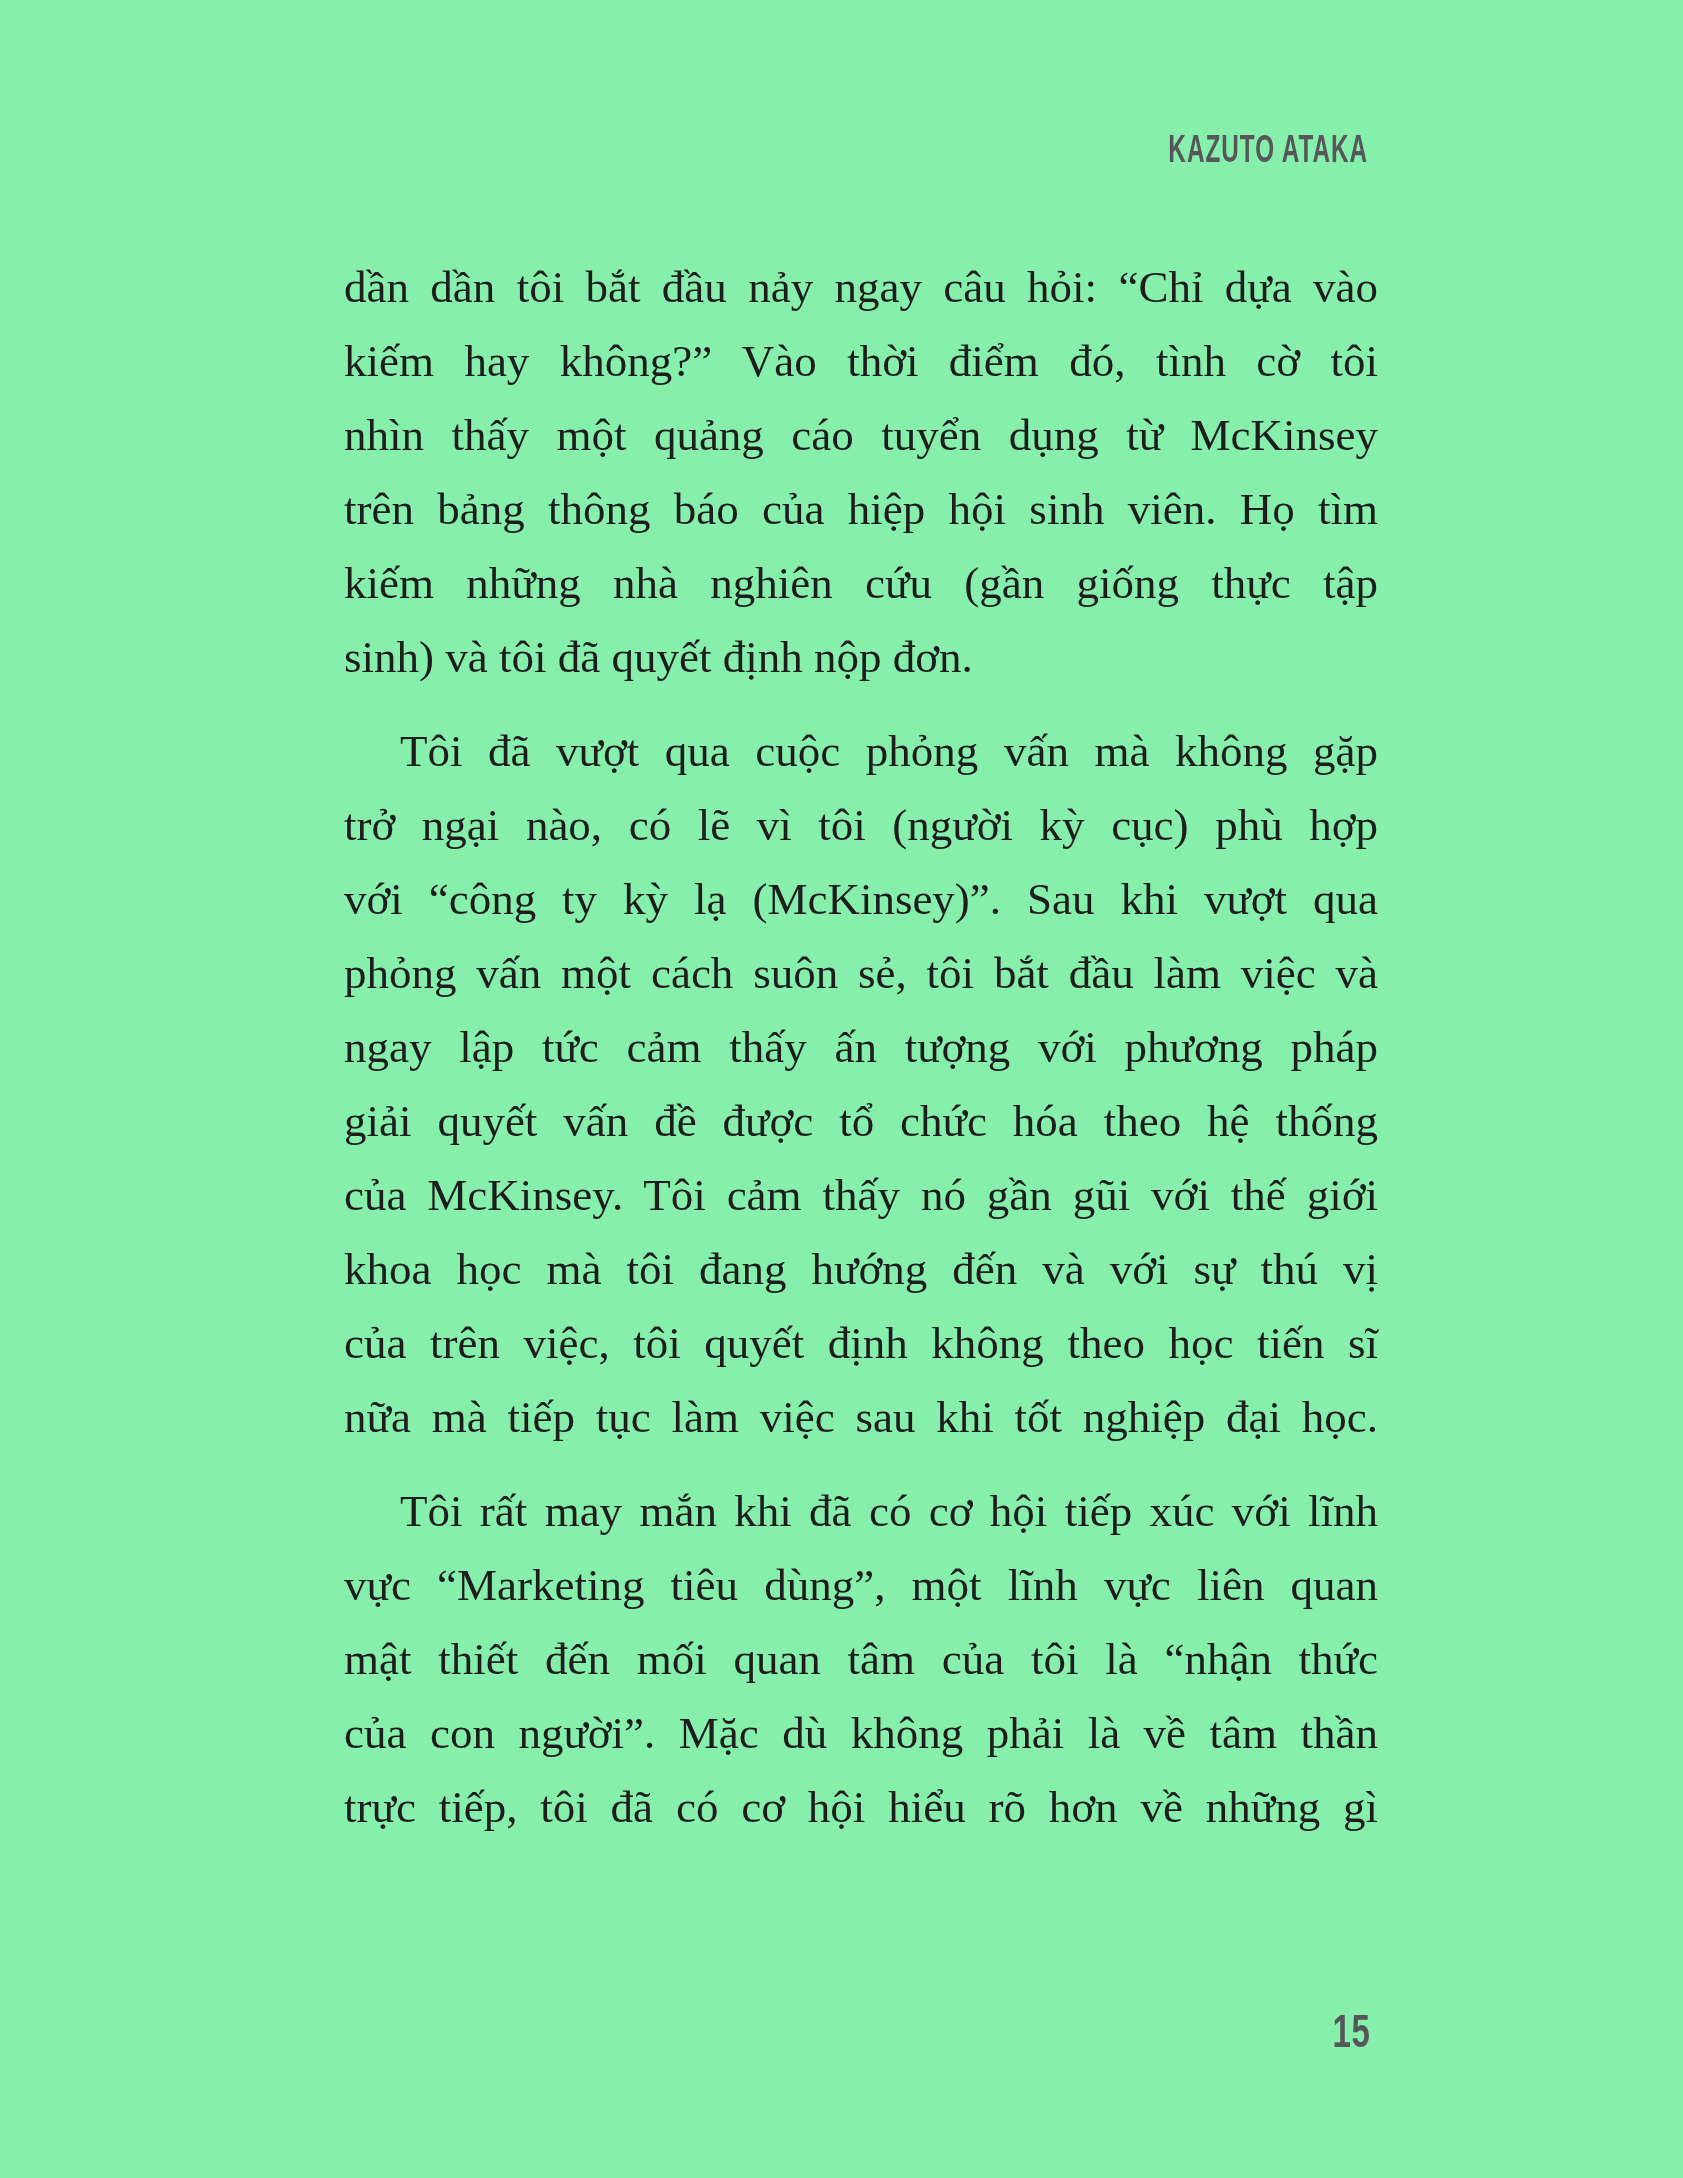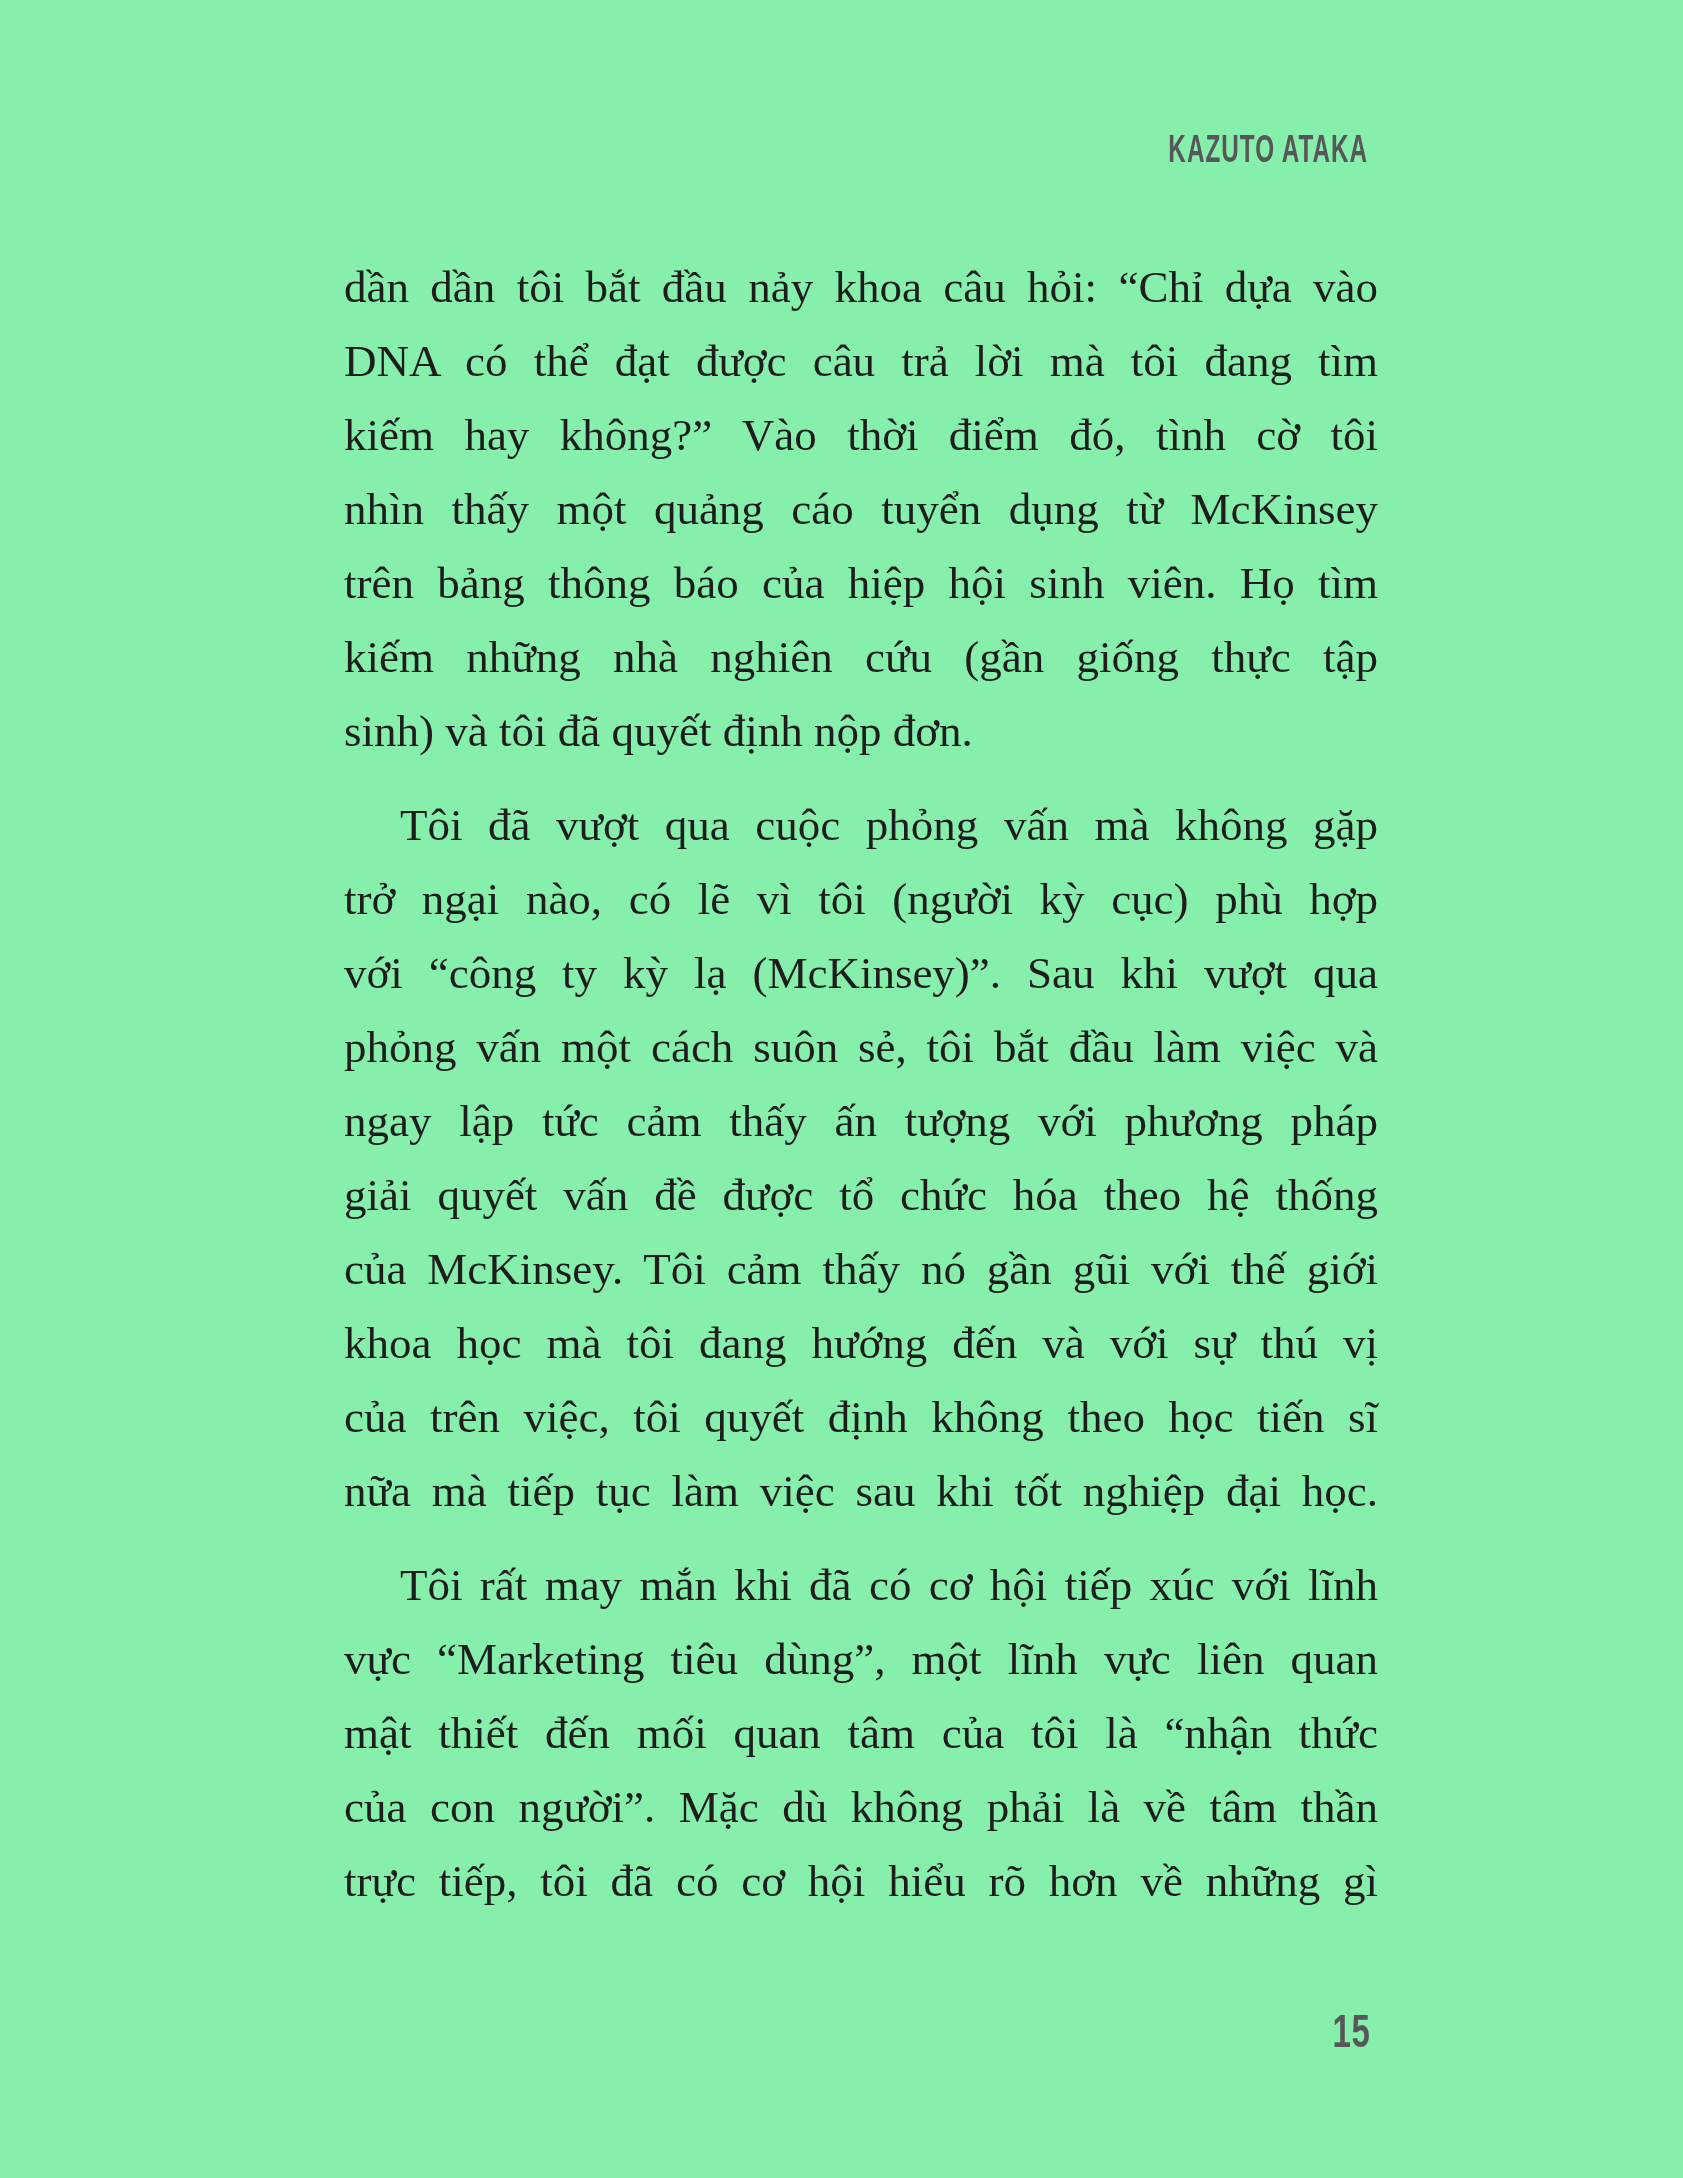--- a/index.html
+++ b/index.html
@@ -70,22 +70,21 @@
 </head>
 <body>
 
 <div class="page">
 
   <div class="running-header">KAZUTO ATAKA</div>
 
   <div class="text-block">
 
     <div class="paragraph">
-      <div class="line">dần dần tôi bắt đầu nảy khoa câu hỏi: “Chỉ dựa vào</div>
-      <div class="line">DNA có thể đạt được câu trả lời mà tôi đang tìm</div>
+      <div class="line">dần dần tôi bắt đầu nảy ngay câu hỏi: “Chỉ dựa vào</div>
       <div class="line">kiếm hay không?” Vào thời điểm đó, tình cờ tôi</div>
       <div class="line">nhìn thấy một quảng cáo tuyển dụng từ McKinsey</div>
       <div class="line">trên bảng thông báo của hiệp hội sinh viên. Họ tìm</div>
       <div class="line">kiếm những nhà nghiên cứu (gần giống thực tập</div>
       <div class="line short">sinh) và tôi đã quyết định nộp đơn.</div>
     </div>
 
     <div class="paragraph">
       <div class="line indent">Tôi đã vượt qua cuộc phỏng vấn mà không gặp</div>
       <div class="line">trở ngại nào, có lẽ vì tôi (người kỳ cục) phù hợp</div>

